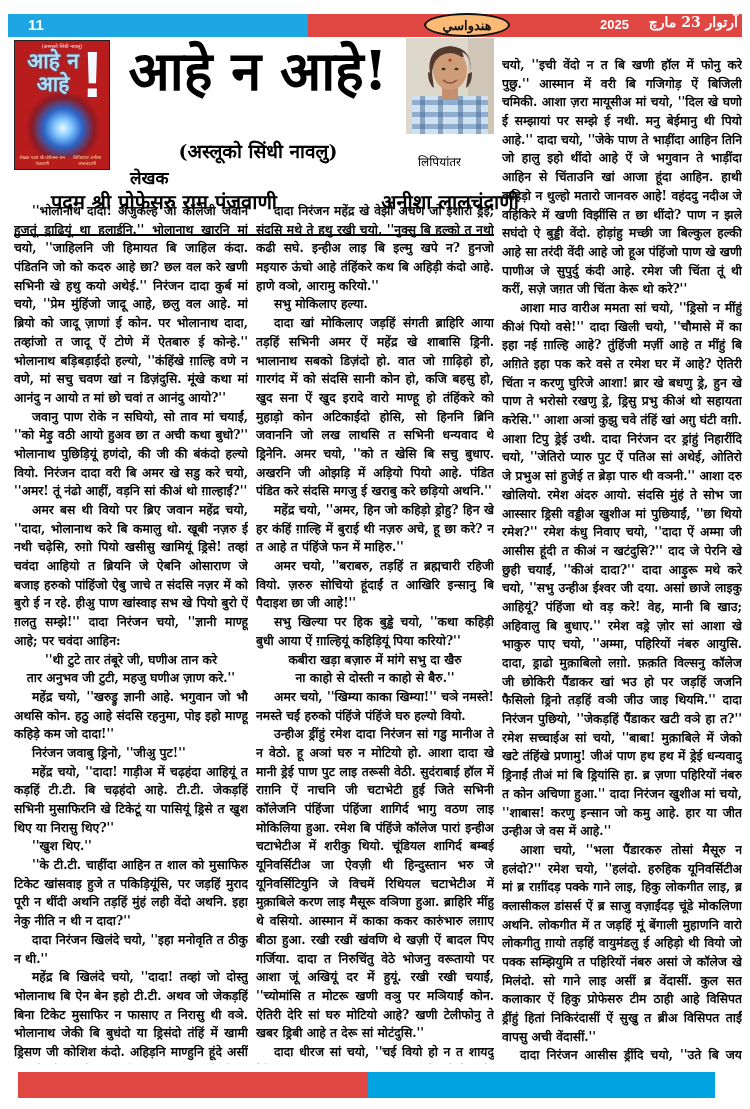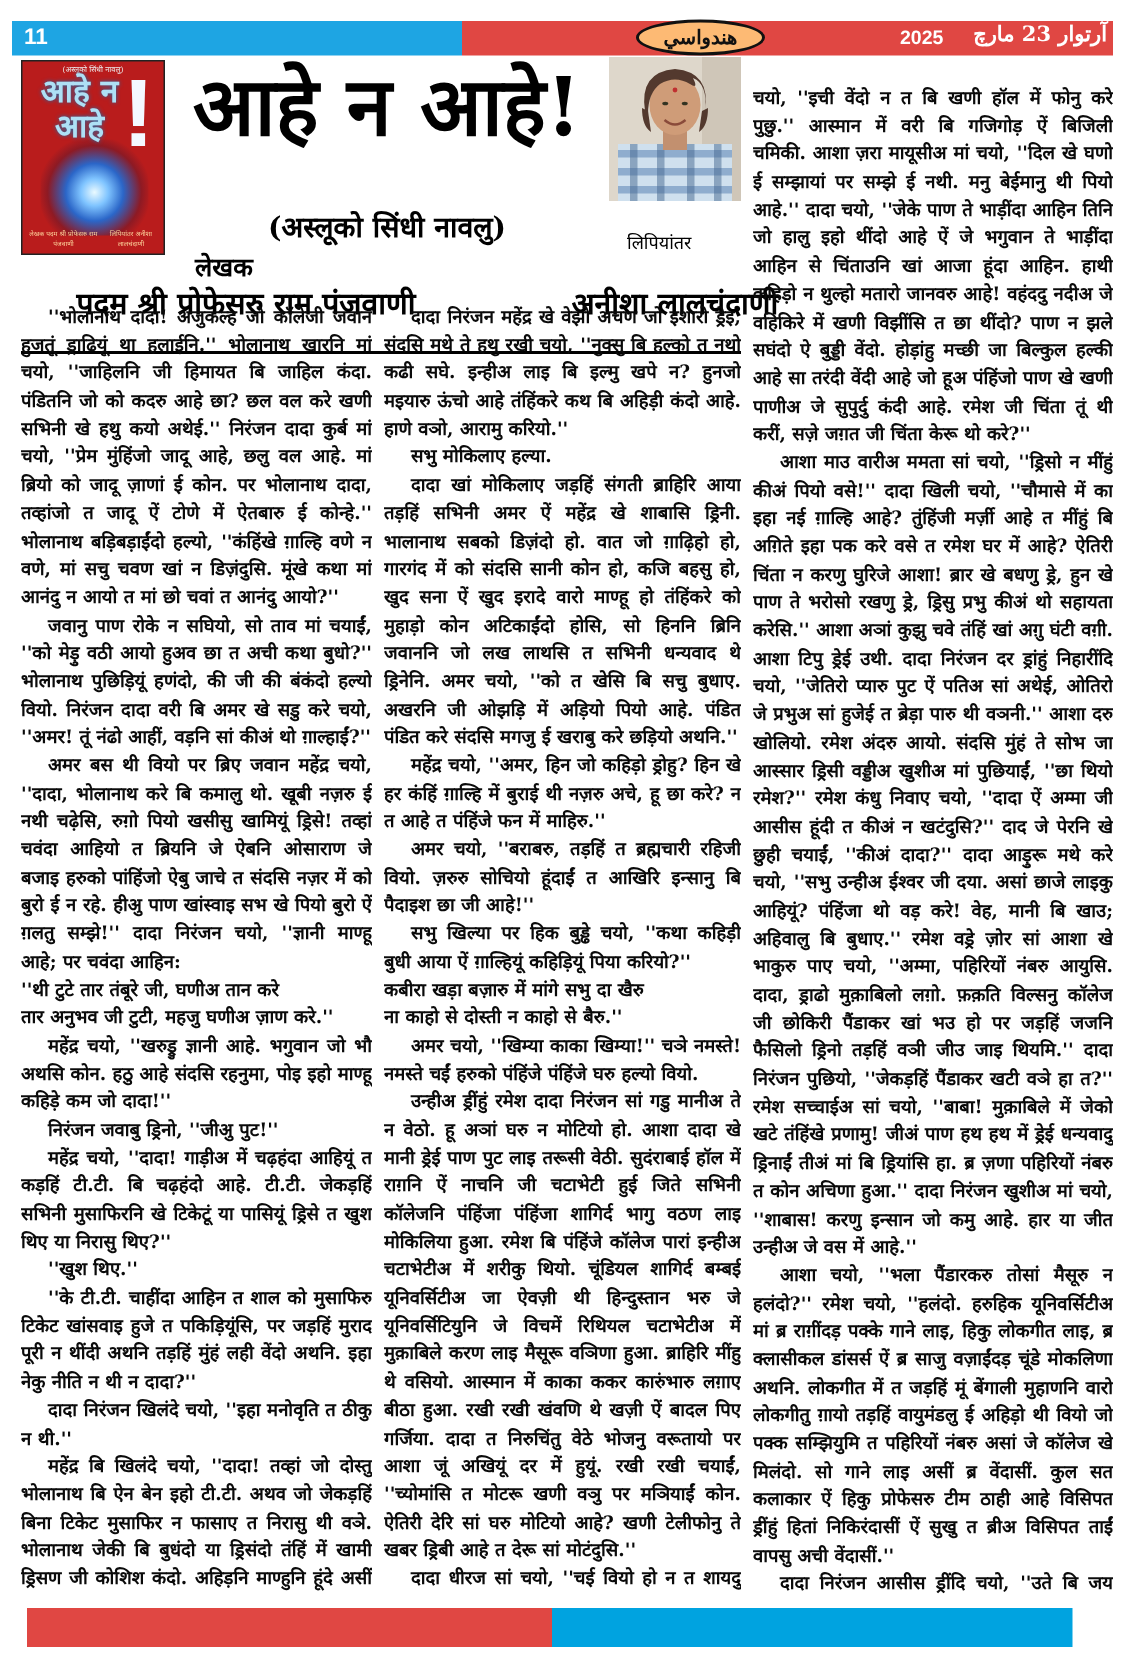--- a/index.html
+++ b/index.html
@@ -3,21 +3,21 @@
 <meta charset="utf-8">
 <style>
   * { margin:0; padding:0; box-sizing:border-box; }
   html,body { width:750px; height:1109px; background:#ffffff; font-family:"DejaVu Serif","Liberation Serif",serif; }
   #page { position:relative; width:750px; height:1109px; background:#fff; overflow:hidden; }
 
   
   .topbar { position:absolute; top:14px; left:0; width:750px; height:23px; }
   .topbar-blue { position:absolute; left:8px; top:0; width:300px; height:23px; background:#1ea5e3; }
   .topbar-red  { position:absolute; left:308px; top:0; width:434px; height:23px; background:#e04743; }
-  .page-num { position:absolute; left:16px; top:2px; color:#fff; font-weight:bold; font-size:15px; font-family:"Liberation Sans",sans-serif; }
+  .page-num { position:absolute; left:28px; top:2px; color:#fff; font-weight:bold; font-size:15px; font-family:"Liberation Sans",sans-serif; }
   .logo-oval { position:absolute; left:424px; top:-1px; width:86px; height:24px; background:#fdba74; border:2px solid #111; border-radius:50%; display:flex; align-items:center; justify-content:center; }
   .logo-oval span { font-size:13px; font-weight:bold; color:#111; direction:rtl; }
   .hdr-year { position:absolute; left:600px; top:3px; color:#fff; font-weight:bold; font-size:13px; font-family:"Liberation Sans",sans-serif; }
   .hdr-date { position:absolute; right:12px; top:0; color:#fff; font-weight:bold; font-size:14px; direction:rtl; }
 
   
   .masthead { position:absolute; left:0; top:38px; width:496px; height:160px; }
   .cover { position:absolute; left:14px; top:2px; width:96px; height:130px; background:#b91c1c; overflow:hidden; border:1px solid #222; }
   .cover-sub { position:absolute; top:2px; width:100%; text-align:center; color:#eee; font-size:5px; }
   .cover-title { position:absolute; top:8px; left:6px; width:64px; text-align:center; color:#aee0f5; font-weight:bold; font-size:21px; line-height:1.1; text-shadow:0 0 3px #1b6fae; }
@@ -33,21 +33,21 @@
   .photo { position:absolute; left:406px; top:0px; width:88px; height:96px; overflow:hidden; background:#d8d2c8; }
   .mast-rule { position:absolute; left:14px; top:196px; width:480px; height:2px; background:#000; }
 
   
   .col { position:absolute; overflow:hidden; font-size:12.3px; line-height:1.52; font-weight:600; color:#0a0a0a; }
   .col-1 { left:14px;  top:202px; width:234px; height:862px; }
   .col-2 { left:256px; top:202px; width:238px; height:862px; }
   .col-3 { left:502px; top:40px;  width:240px; height:1024px; }
   .para { text-align:justify; text-indent:18px; margin:0; }
   .para.cont { text-indent:0;margin-top:16px; }
-  .para.verse { text-indent:0; text-align:left; white-space:pre-line; }
+  .para.verse { text-indent:0; text-align:center; white-space:pre-line; }
 
   
   .footer-red  { position:absolute; left:18px;  top:1072px; width:350px; height:26px; background:#e04743; }
   .footer-blue { position:absolute; left:368px; top:1072px; width:347px; height:26px; background:#00a3e0; }
 </style>
 </head>
 <body>
 
 <div id="page">
 

